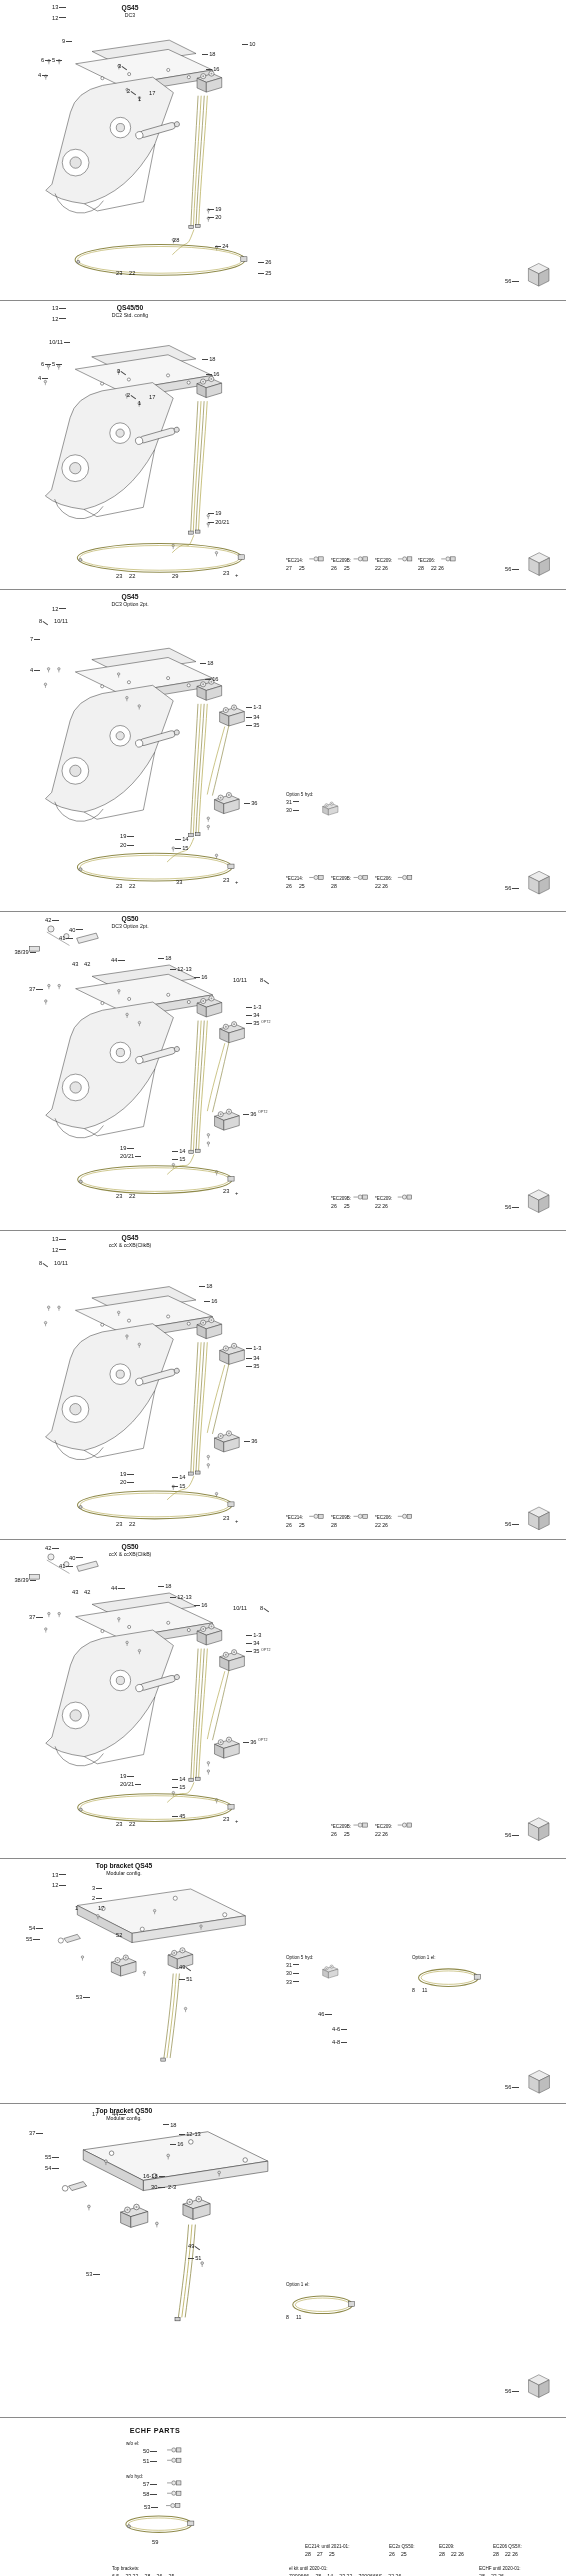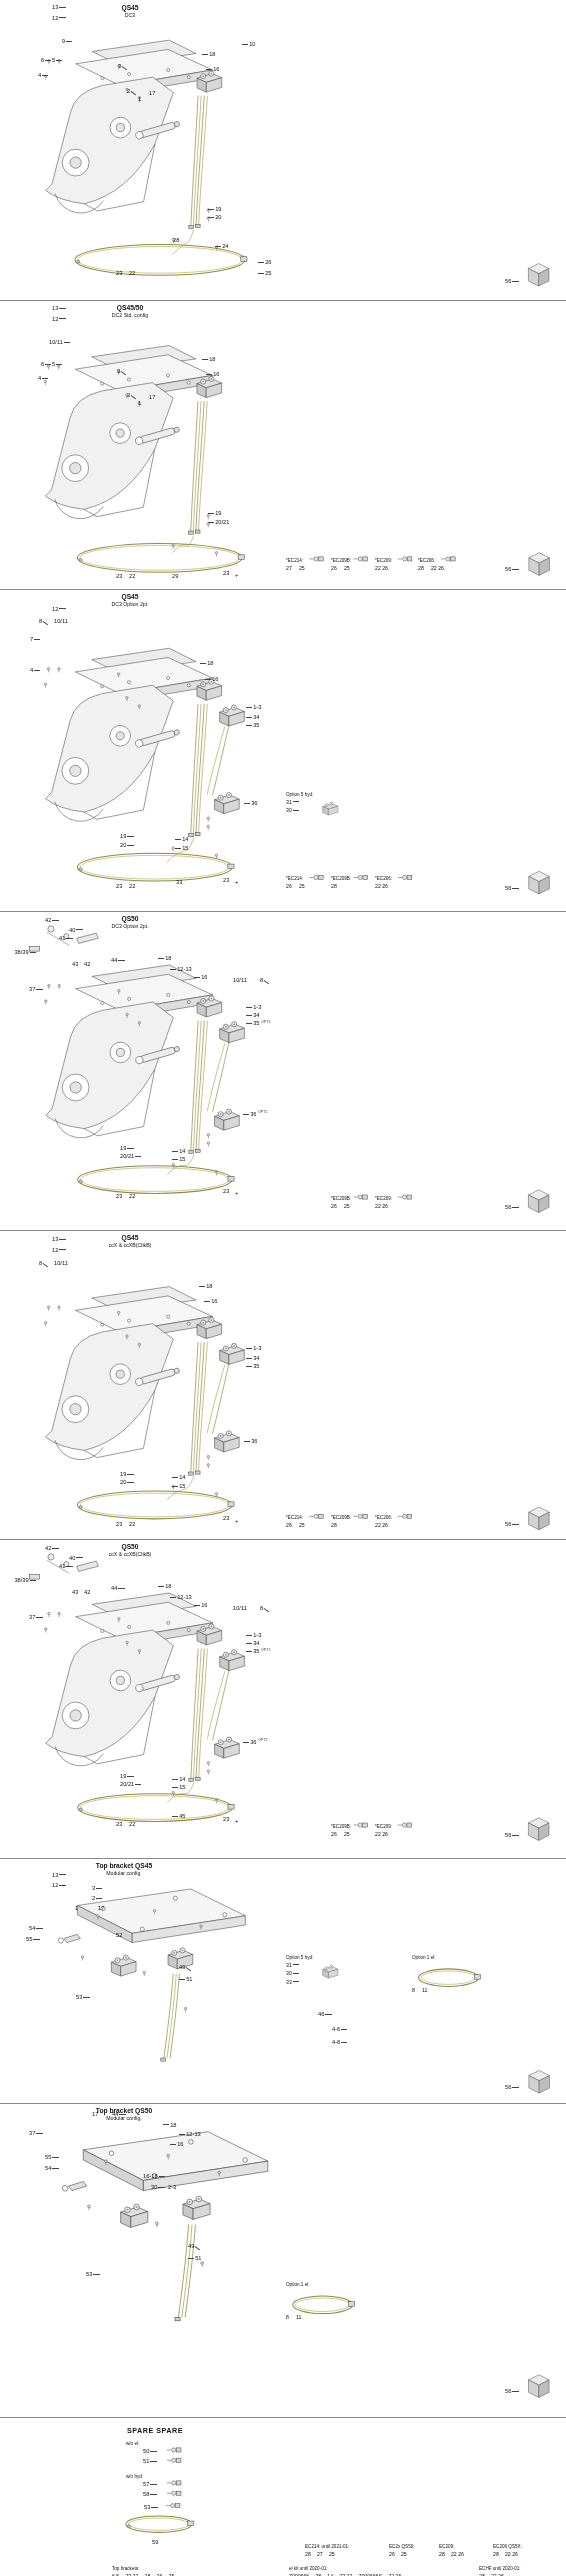--- a/index.html
+++ b/index.html
@@ -1529,21 +1529,21 @@
         <circle cx="337" cy="146" r="4" fill="#e8e8e8" stroke="#444"></circle>
         <rect x="342" y="142" width="9" height="8" fill="#d8d8d8" stroke="#444"></rect>
         <line x1="322" y1="170" x2="330" y2="170" stroke="#444" stroke-width="1"></line>
         <circle cx="335" cy="170" r="4" fill="#e8e8e8" stroke="#444"></circle>
         <rect x="340" y="166" width="9" height="8" fill="#d8d8d8" stroke="#444"></rect>
         <ellipse cx="308" cy="206" rx="64" ry="16" fill="none" stroke="#8f8a4a" stroke-width="2"></ellipse>
         <ellipse cx="308" cy="206" rx="59" ry="12" fill="none" stroke="#b3a84e" stroke-width="1.2"></ellipse>
         <rect x="364" y="200" width="12" height="9" fill="#d8d8d8" stroke="#444"></rect>
         <circle cx="250" cy="210" r="3" fill="#ccc" stroke="#444"></circle>
       </svg>
-      <div class="heading" style="left: 155px; top: 8.2px;">SPARE SPARE</div>
+      <div class="heading" style="left: 155px; top: 8.2px;">ECHF PARTS</div>
       <div class="grouplabel" style="left: 126px; top: 23px;">w/o el:</div>
       <div class="callout" style="left: 143px; top: 33px;">
         <span>50</span>
         <span class="ld"></span>
       </div>
       <div class="callout" style="left: 143px; top: 43px;">
         <span>51</span>
         <span class="ld"></span>
       </div>
       <div class="grouplabel" style="left: 126px; top: 56px;">w/o hyd:</div>

